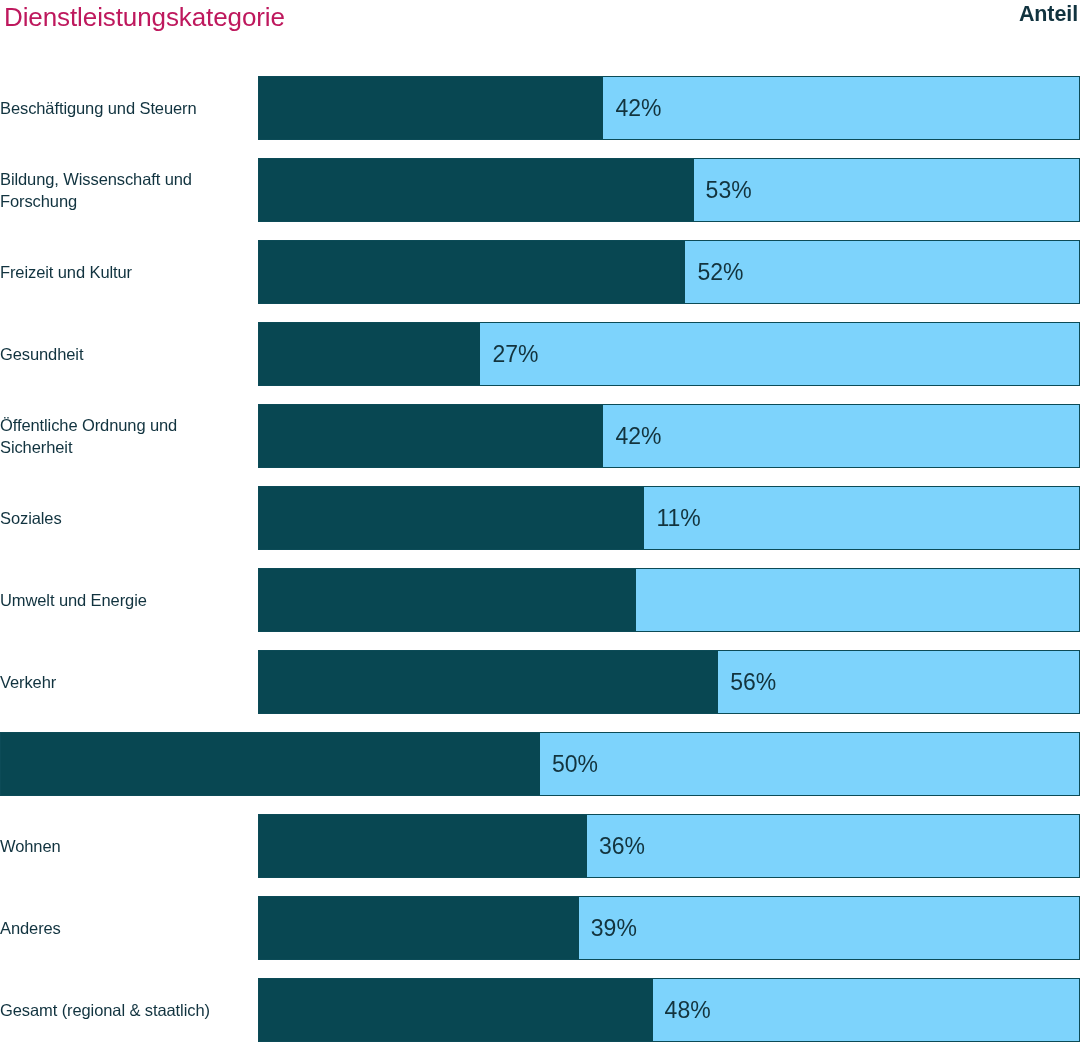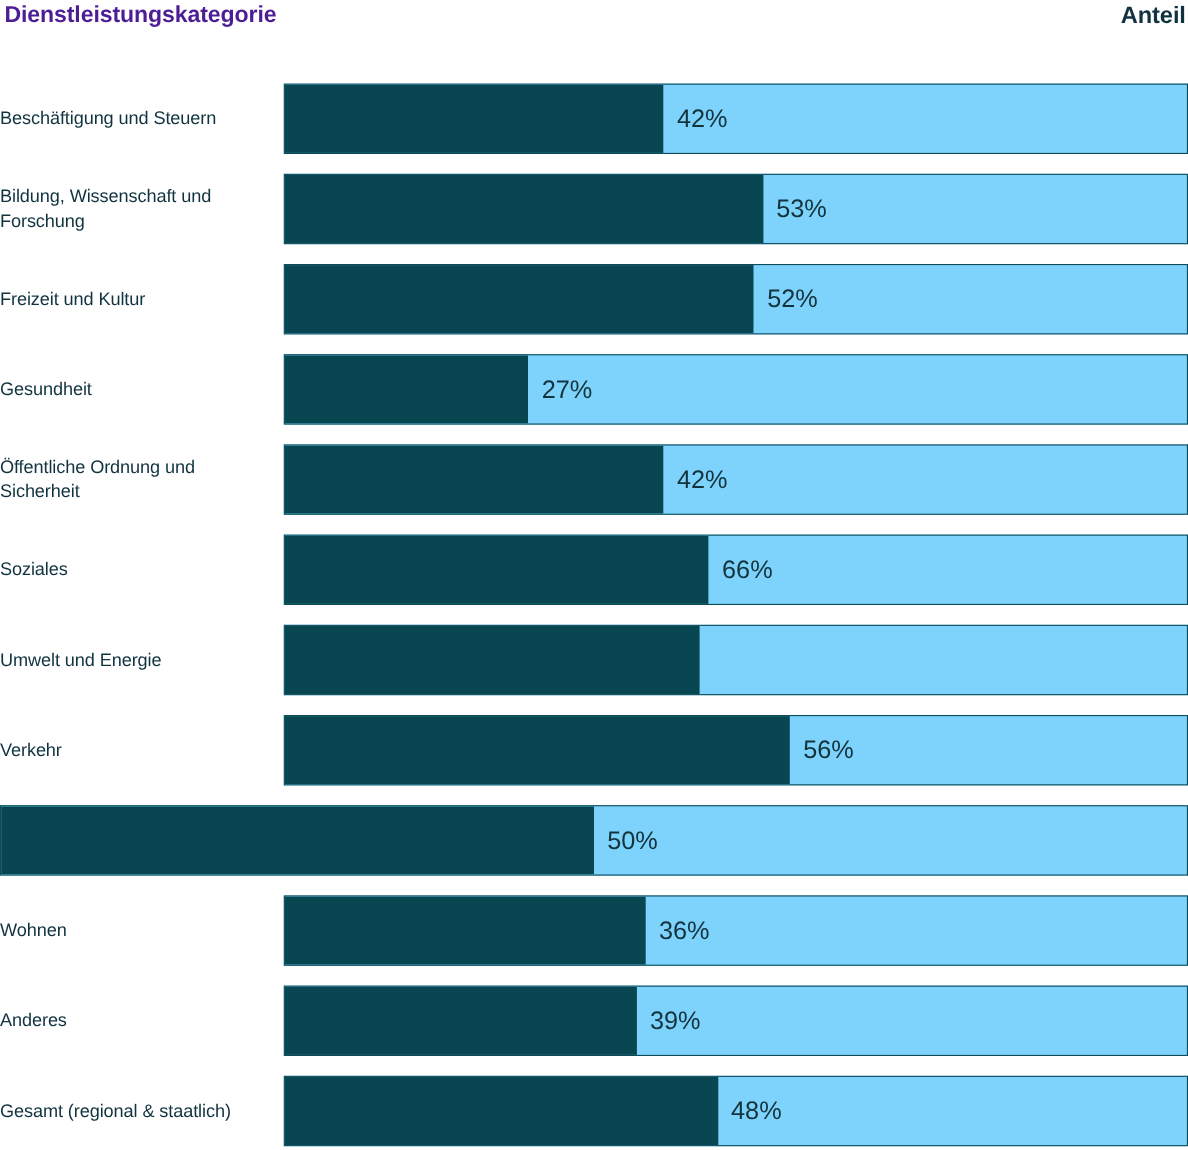--- a/index.html
+++ b/index.html
@@ -27,24 +27,24 @@
   .chart-header {
     position: relative;
     height: 46px;
     padding: 0 2px 0 4px;
     box-sizing: border-box;
   }
   .header-left {
     position: absolute;
     left: 4px;
     top: 2px;
-    font-size: 21px;
-    font-weight: bold;
+    font-size: 26px;
+    font-weight: normal;
     letter-spacing: -0.1px;
-    color: #4c1d95;
+    color: #be185d;
     white-space: nowrap;
   }
   .header-right {
     position: absolute;
     right: 2px;
     top: 2px;
     font-size: 21.5px;
     font-weight: bold;
     letter-spacing: -0.1px;
     color: #11333f;
@@ -150,21 +150,21 @@
         <div class="row-label">Öffentliche Ordnung und Sicherheit</div>
         <div class="bar-track">
           <div class="bar-fill" style="width: 42%;"></div>
           <div class="bar-value" style="left: calc(42% + 12px);">42%</div>
         </div>
       </div>
       <div class="row">
         <div class="row-label">Soziales</div>
         <div class="bar-track">
           <div class="bar-fill" style="width: 47%;"></div>
-          <div class="bar-value" style="left: calc(47% + 12px);">66%</div>
+          <div class="bar-value" style="left: calc(47% + 12px);">11%</div>
         </div>
       </div>
       <div class="row">
         <div class="row-label">Umwelt und Energie</div>
         <div class="bar-track">
           <div class="bar-fill" style="width: 46%;"></div>
           <div class="bar-value" style="left: calc(46% + 12px); margin-top: 47px;">46%</div>
         </div>
       </div>
       <div class="row">

